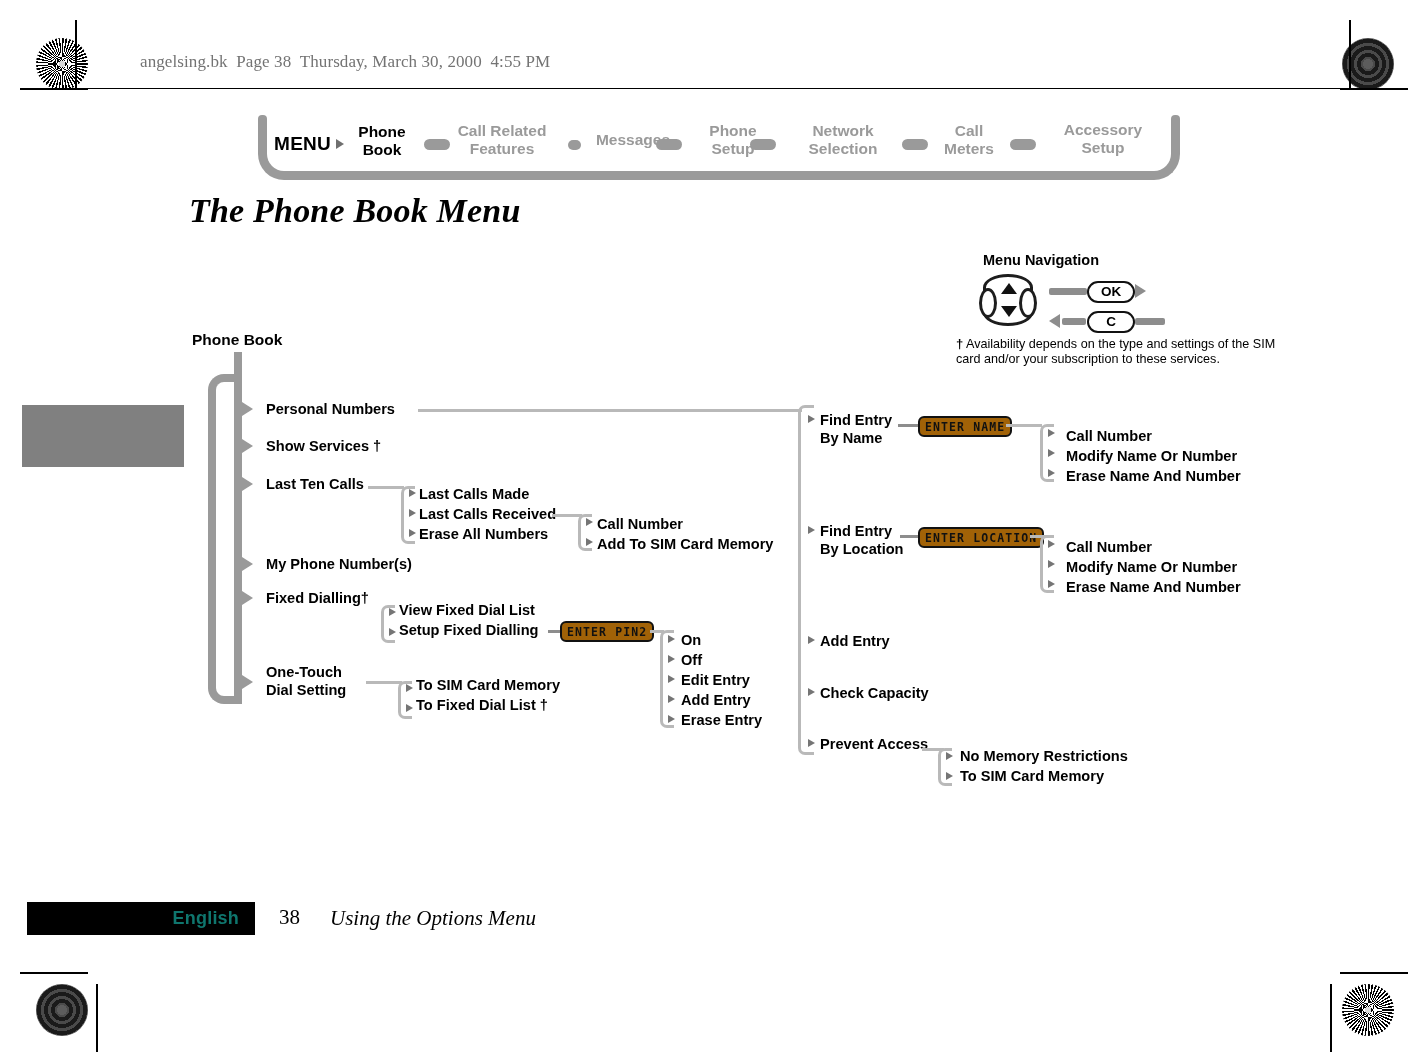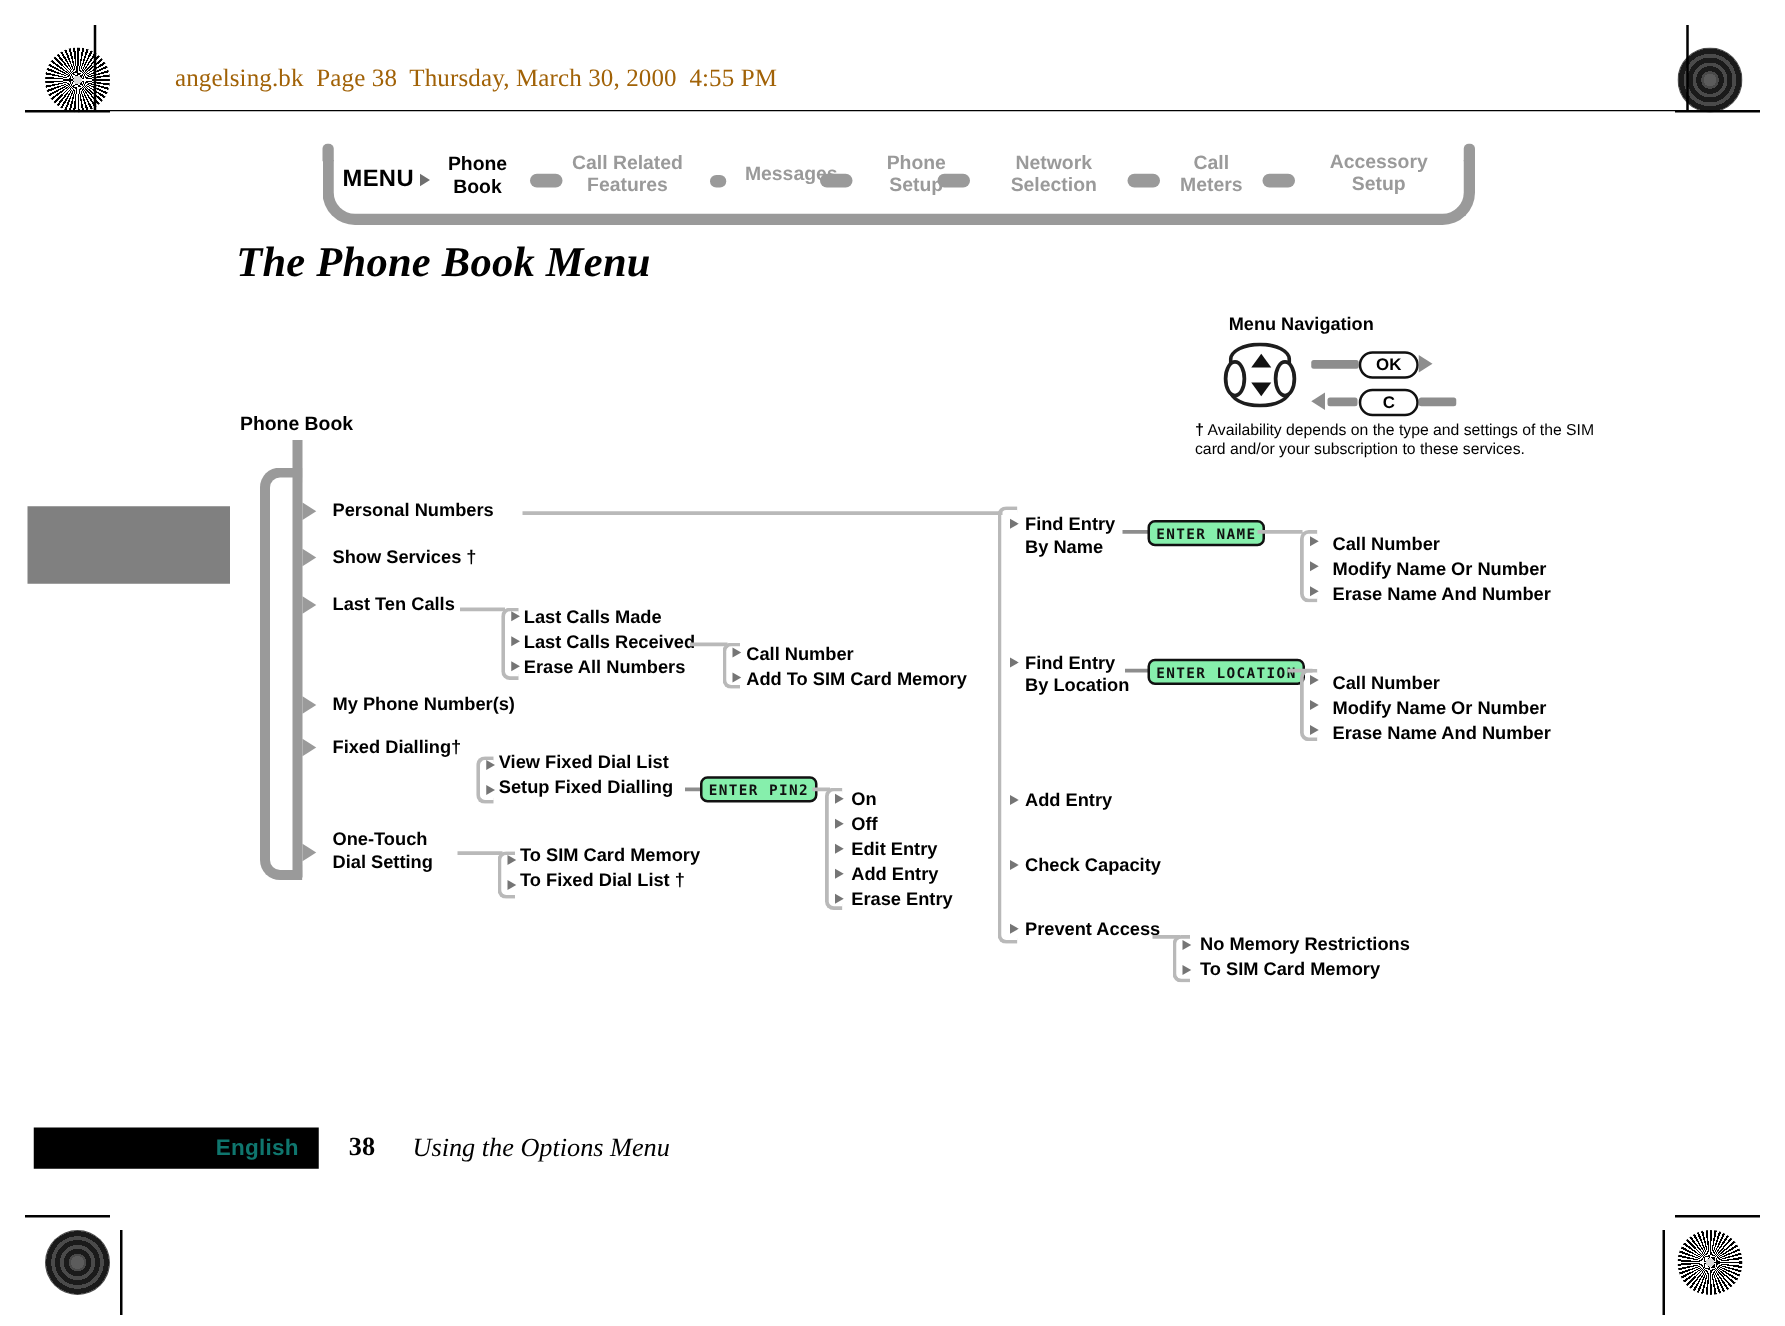--- a/index.html
+++ b/index.html
@@ -19,21 +19,21 @@
       repeating-conic-gradient(#000 0deg 4deg, #ffffff 4deg 8deg);
   }
   .burst.dark{
     background:
       radial-gradient(circle at 50% 50%, #5c5c5c 0 14%, rgba(0,0,0,0) 14%),
       repeating-radial-gradient(circle at 50% 50%, #1a1a1a 0 4px, #4a4a4a 4px 7px);
   }
   .trim{position:absolute;background:#000;}
 
   
-  .hdr-line{font-family:"Liberation Serif", serif;font-size:20px;letter-spacing:.1px;color:#a16207;white-space:pre;}
+  .hdr-line{font-family:"Liberation Serif", serif;font-size:17px;letter-spacing:.1px;color:#737373;white-space:pre;}
 
   
   #menubar{left:258px;top:112px;width:830px;height:68px;}
   #menubar .track{position:absolute;left:0;top:16px;width:922px;height:52px;
      border:9px solid #9a9a9a;border-top:none;border-radius:0 0 26px 26px;box-sizing:border-box;}
   #menubar .track:before{content:"";position:absolute;left:-9px;top:-13px;width:9px;height:14px;background:#9a9a9a;border-radius:4px 4px 0 0;}
   #menubar .track:after{content:"";position:absolute;right:-9px;top:-13px;width:9px;height:14px;background:#9a9a9a;border-radius:4px 4px 0 0;}
   .nav-item{position:absolute;top:0px;text-align:center;font-weight:bold;font-size:15.5px;line-height:18px;}
   .nav-item.active{color:#000;}
   .nav-item.dim{color:#9a9a9a;}
@@ -89,30 +89,30 @@
 
   
   .br{position:absolute;border:3px solid #b9b9b9;border-right:none;
      border-radius:7px 0 0 7px;box-sizing:border-box;}
   .tick2{position:absolute;width:0;height:0;border-left:7px solid #757575;
      border-top:4.5px solid transparent;border-bottom:4.5px solid transparent;}
   .lead{position:absolute;height:3px;background:#b9b9b9;}
   .lead.dk{background:#8d8d8d;}
 
   
-  .lcd{position:absolute;border:2px solid #111;border-radius:6px;background:#86efac;
+  .lcd{position:absolute;border:2px solid #111;border-radius:6px;background:#a16207;
      font-family:"DejaVu Sans Mono", monospace;font-weight:bold;font-size:11.5px;
      letter-spacing:1.1px;text-align:center;color:#111;
      padding:1.5px 5px 1.5px 5px;white-space:nowrap;}
 
   
   #langbar{left:27px;top:902px;width:228px;height:33px;background:#000;}
   #langbar span{color:#0f766e;font-weight:bold;font-size:18px;
      position:absolute;right:16px;top:6px;letter-spacing:.2px;}
-  #pageno{left:279px;top:905px;font-family:"Liberation Serif", serif;font-weight:bold;font-size:21px;}
+  #pageno{left:279px;top:905px;font-family:"Liberation Serif", serif;font-weight:normal;font-size:21px;}
   #chapname{left:330px;top:906px;font-family:"Liberation Serif", serif;font-style:italic;font-size:21px;}
 </style>
 </head>
 <body>
 
 <div class="burst" style="left:36px;top:38px;"></div>
 <div class="trim" style="left:75px;top:20px;width:1.6px;height:68px;"></div>
 <div class="trim" style="left:20px;top:88px;width:68px;height:1.6px;"></div>
 <div class="reg-cross" style="left:96px;top:41px;"></div>
 <div class="reg-cross" style="left:36px;top:103px;"></div>

